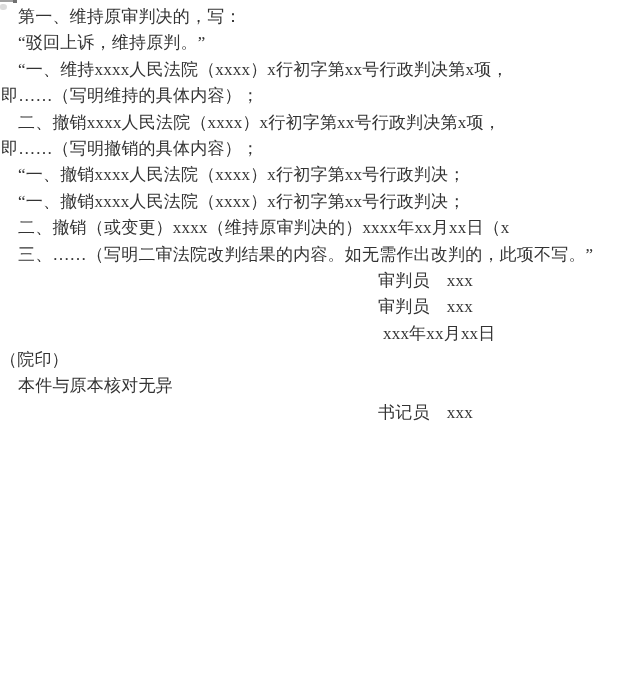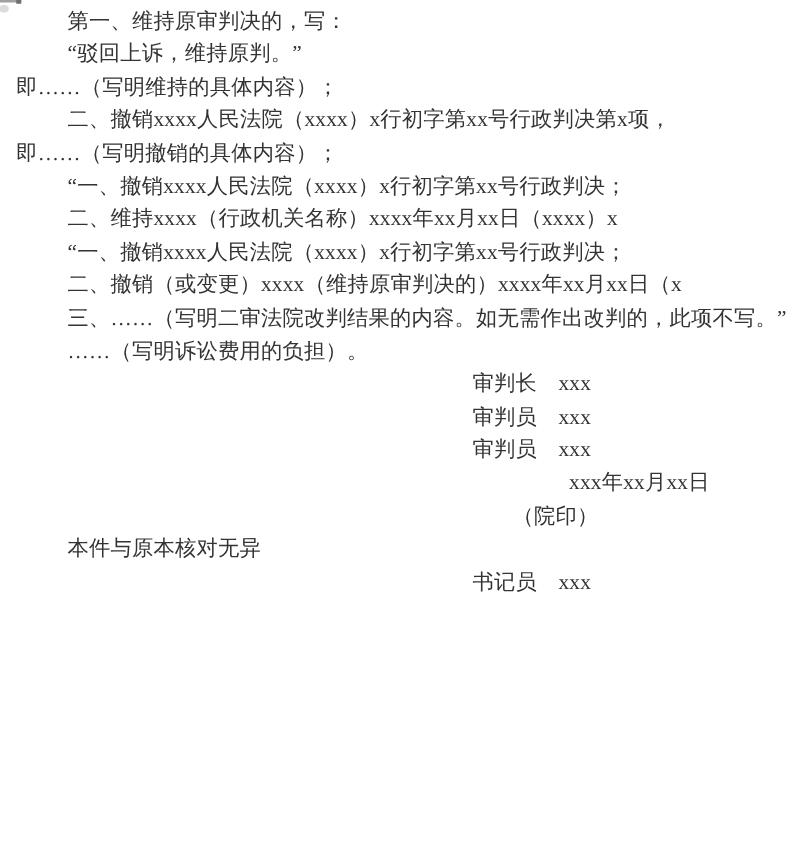--- a/index.html
+++ b/index.html
@@ -22,25 +22,25 @@
     top: 4px;
     left: 0;
     width: 640px;
   }
   .line {
     height: 26.4px;
     line-height: 26.4px;
     white-space: pre;
     letter-spacing: 0.2px;
   }
-  .l-indent   { padding-left: 54px; }
-  .l-flush    { padding-left: 13px; }
+  .l-indent   { padding-left: 18px; }
+  .l-flush    { padding-left: 1px; }
   .l-sig      { padding-left: 378px; }
-  .l-sig-date { padding-left: 383px; text-align: center; }
-  .l-sig-seal { padding-left: 410px; }
+  .l-sig-date { padding-left: 383px; }
+  .l-sig-seal { }
 
   
   .corner-bar {
     position: absolute;
     left: 0; top: 0;
     width: 17px; height: 2px;
     background: #a0a0a0;
   }
   .corner-tip {
     position: absolute;
@@ -60,30 +60,28 @@
 <body>
 
 <div class="page">
   <div class="corner-bar"></div>
   <div class="corner-tip"></div>
   <div class="corner-smudge"></div>
 
   <div class="doc" id="doc-body">
       <div class="line l-indent">第一、维持原审判决的，写：</div>
       <div class="line l-indent">“驳回上诉，维持原判。”</div>
+      <div class="line l-indent">“一、维持xxxx人民法院（xxxx）x行初字第xx号行政判决第x项，</div>
       <div class="line l-flush">即……（写明维持的具体内容）；</div>
       <div class="line l-indent">二、撤销xxxx人民法院（xxxx）x行初字第xx号行政判决第x项，</div>
       <div class="line l-flush">即……（写明撤销的具体内容）；</div>
       <div class="line l-indent">“一、撤销xxxx人民法院（xxxx）x行初字第xx号行政判决；</div>
-      <div class="line l-indent">二、维持xxxx（行政机关名称）xxxx年xx月xx日（xxxx）x</div>
       <div class="line l-indent">“一、撤销xxxx人民法院（xxxx）x行初字第xx号行政判决；</div>
       <div class="line l-indent">二、撤销（或变更）xxxx（维持原审判决的）xxxx年xx月xx日（x</div>
       <div class="line l-indent">三、……（写明二审法院改判结果的内容。如无需作出改判的，此项不写。”</div>
-      <div class="line l-indent">……（写明诉讼费用的负担）。</div>
-      <div class="line l-sig">审判长　xxx</div>
       <div class="line l-sig">审判员　xxx</div>
       <div class="line l-sig">审判员　xxx</div>
       <div class="line l-sig-date">xxx年xx月xx日</div>
       <div class="line l-sig-seal">（院印）</div>
       <div class="line l-indent">本件与原本核对无异</div>
       <div class="line l-sig">书记员　xxx</div>
     </div>
 </div>
 
 </body></html>

